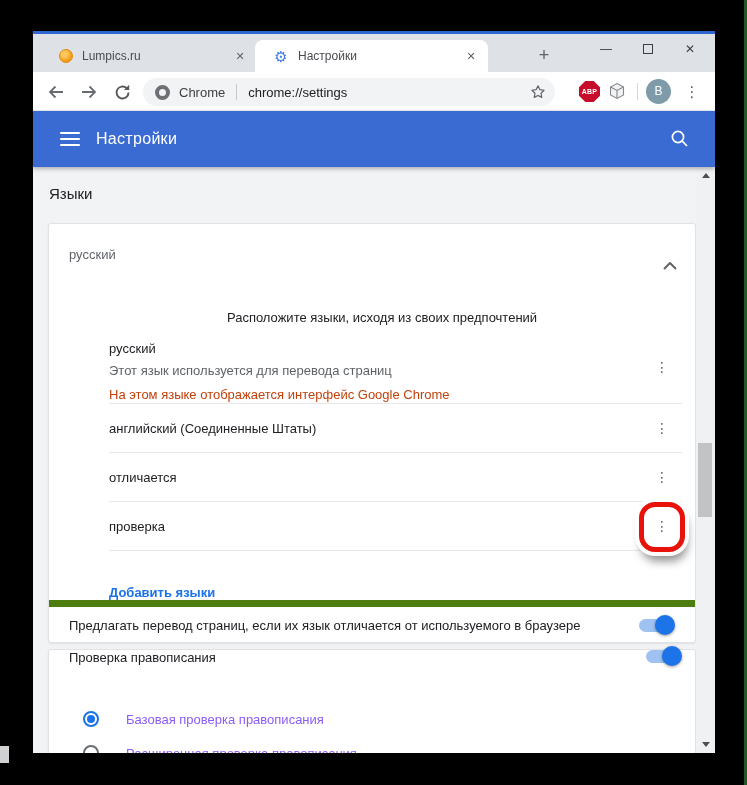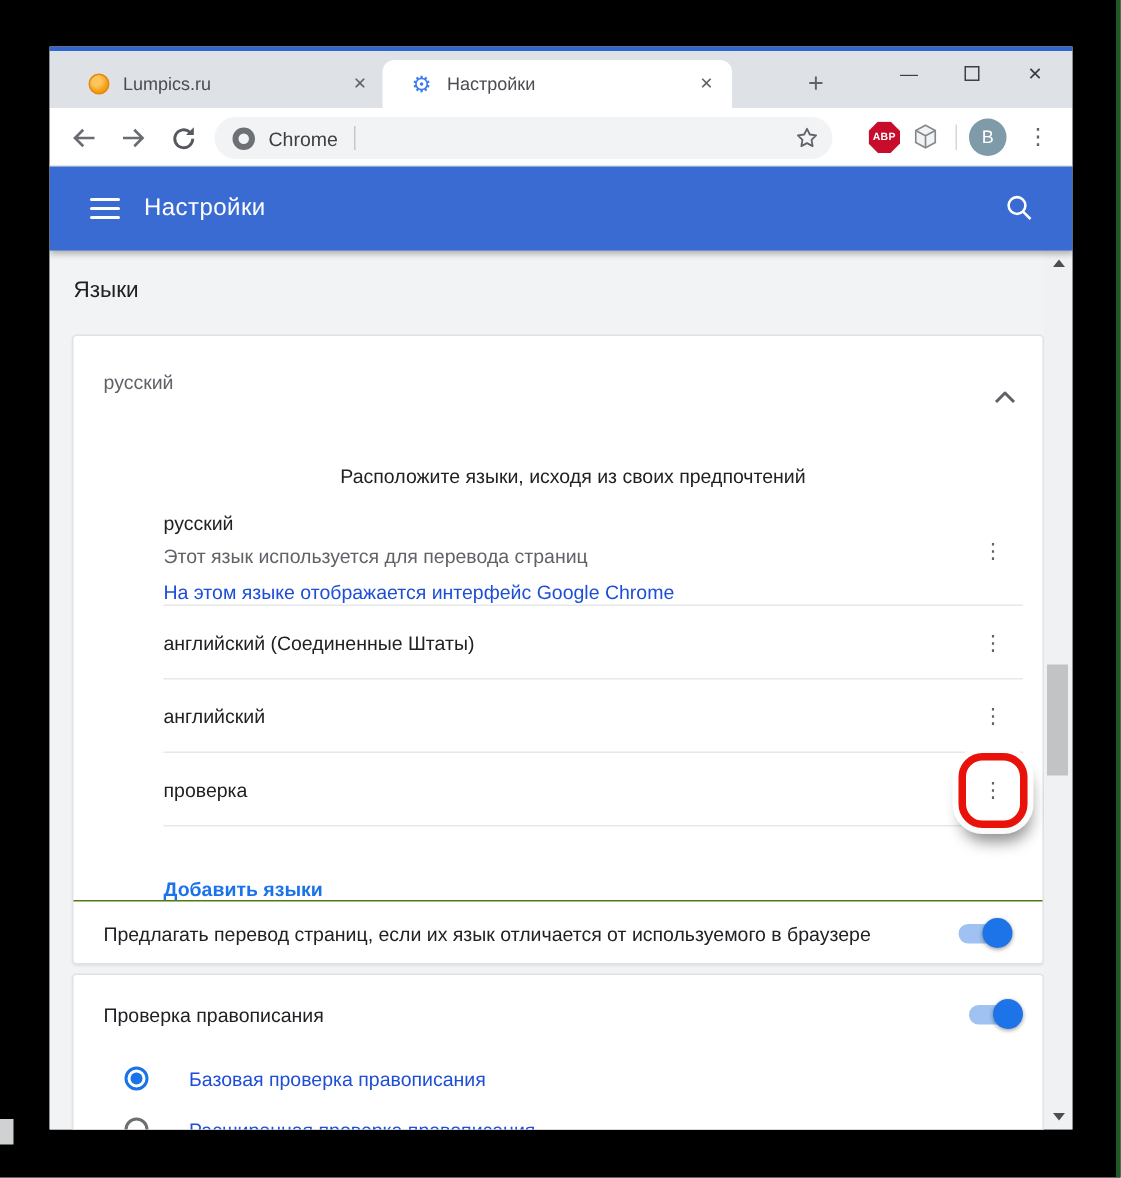--- a/index.html
+++ b/index.html
@@ -78,46 +78,46 @@
   .exp-sub { font-size:13px; color:#5f6368; margin-top:8px; }
   .chevron { position:absolute; right:18px; top:32px; }
 
   .hint { height:35px; padding:14px 0 0 20px; font-size:13px; color:#202124;text-align:center; }
 
   .lang-row { position:relative; margin-left:60px; width:573px; border-bottom:1px solid #e6e8ea; }
   .lang-row-first { height:73px; padding-top:10px; }
   .lang-row-simple { height:49px; display:flex; align-items:center; }
   .lang-name { font-size:13px; color:#202124; }
   .lang-note { font-size:13px; color:#5f6368; margin-top:7px; }
-  .lang-green { font-size:13px; color:#1d4ed8; margin-top:9px; }
+  .lang-green { font-size:13px; color:#c2410c; margin-top:9px; }
   .kebab { position:absolute; right:8px; top:50%; margin-top:-12px; width:24px; height:24px;
            line-height:24px; text-align:center; font-size:14px; color:#5f6368; cursor:pointer; }
   .ring { position:absolute; right:-3px; top:0; width:46px; height:50px;
           border:5px solid #e8120b; border-radius:16px;
           box-shadow:0 0 0 4px rgba(255,255,255,.95), 2px 9px 10px rgba(0,0,0,.45); }
 
   .add-row { margin-left:60px; height:49px; display:flex; align-items:flex-end; }
   .add-link { font-size:13px; font-weight:bold; color:#1a73e8; cursor:pointer; }
 
   .toggle-row { display:flex; align-items:center; height:44px; padding:0 23px 0 20px;
-                border-top:1px solid #4d7c0f; }
+                border-top:7px solid #4d7c0f; }
   .toggle-label { flex:1; font-size:13px; color:#202124; padding-right:30px; }
   .toggle { position:relative; width:33px; height:13px; border-radius:8px; background:#9fc2f2;
             flex:none; cursor:pointer; }
   .knob { position:absolute; right:-3px; top:-4px; width:20px; height:20px; border-radius:50%;
           background:#1d74e8; box-shadow:0 1px 3px rgba(0,0,0,.4); }
 
-  .sc-row { display:flex; align-items:center; height:52px; padding:0 16px 0 20px; border-top:none; }
+  .sc-row { display:flex; align-items:flex-start; height:52px; padding:0 16px 0 20px; border-top:none; }
   .radio-row { display:flex; align-items:center; height:34px; padding-left:34px; cursor:pointer; }
   .radio { position:relative; width:16px; height:16px; border-radius:50%; flex:none; margin-right:27px; }
   .radio-on { border:2px solid #1a73e8; }
   .radio-on::after { content:""; position:absolute; left:2px; top:2px; width:8px; height:8px;
                      border-radius:50%; background:#1a73e8; }
   .radio-off { border:2px solid #6a6f73; }
-  .radio-label { font-size:13px; color:#1d4ed8; }
+  .radio-label { font-size:13px; color:#8b5cf6; }
 
   
   .scrollbar { position:absolute; left:663px; top:136px; width:19px; height:586px; background:#f0f1f2; }
   .sb-arrow { position:absolute; left:0; width:19px; height:17px; display:flex;
               align-items:center; justify-content:center; cursor:pointer; }
   .sb-up { top:0; } .sb-down { bottom:0; }
   .tri-up { width:0; height:0; border-left:4px solid transparent; border-right:4px solid transparent;
             border-bottom:5px solid #4c4f52; }
   .tri-down { width:0; height:0; border-left:4px solid transparent; border-right:4px solid transparent;
               border-top:5px solid #4c4f52; }
@@ -169,20 +169,21 @@
         <svg width="19" height="19" viewBox="0 0 19 19">
             <path d="M15.5 9.5a6 6 0 1 1-1.9-4.38" fill="none" stroke="#55585c" stroke-width="1.9"></path>
             <path d="M16.2 1.8v5.2h-5.2z" fill="#55585c"></path>
           </svg>
       </span>
 
       <div class="omnibox">
         <span class="chrome-badge"></span>
         <span class="site-label">Chrome</span>
         <span class="ob-divider"></span>
+        <span class="ob-url">chrome://settings</span>
         <span class="star">
           <svg width="18" height="18" viewBox="0 0 24 24">
               <path d="M12 3.8l2.5 5.1 5.6.8-4.05 3.95.95 5.55L12 16.55l-5 2.65.95-5.55L3.9 9.7l5.6-.8z" fill="none" stroke="#5f6368" stroke-width="1.6" stroke-linejoin="round"></path>
             </svg>
         </span>
       </div>
 
       <span class="abp">ABP</span>
       <span class="cube">
         <svg width="18" height="18" viewBox="0 0 18 18">
@@ -231,21 +232,21 @@
           <div class="lang-green">На этом языке отображается интерфейс Google Chrome</div>
           <span class="kebab">⋮</span>
         </div>
 
         <div class="lang-row lang-row-simple">
           <div class="lang-name">английский (Соединенные Штаты)</div>
           <span class="kebab">⋮</span>
         </div>
 
         <div class="lang-row lang-row-simple">
-          <div class="lang-name">английский</div>
+          <div class="lang-name">отличается</div>
           <span class="kebab">⋮</span>
         </div>
 
         <div class="lang-row lang-row-simple">
           <div class="lang-name">проверка</div>
           <span class="kebab">⋮</span>
           <span class="ring"></span>
         </div>
 
         <div class="add-row">

